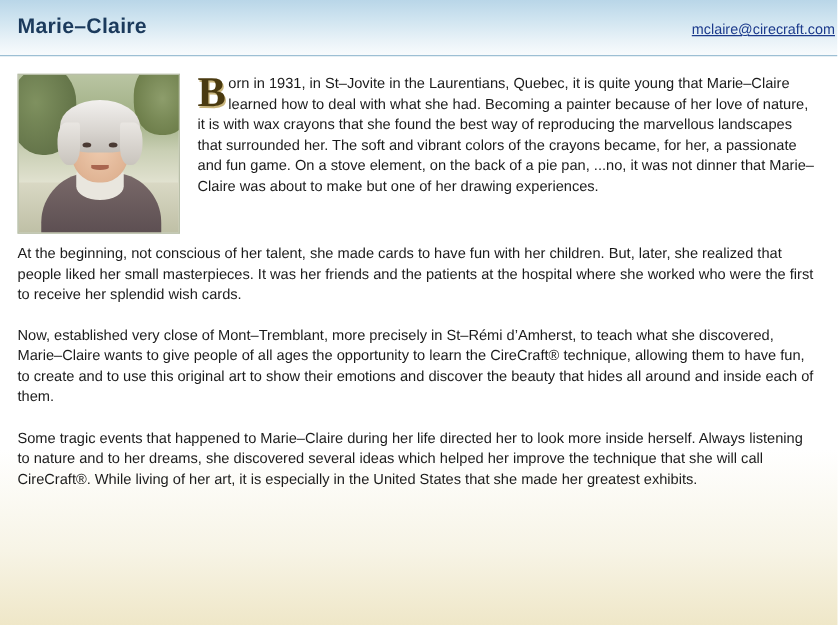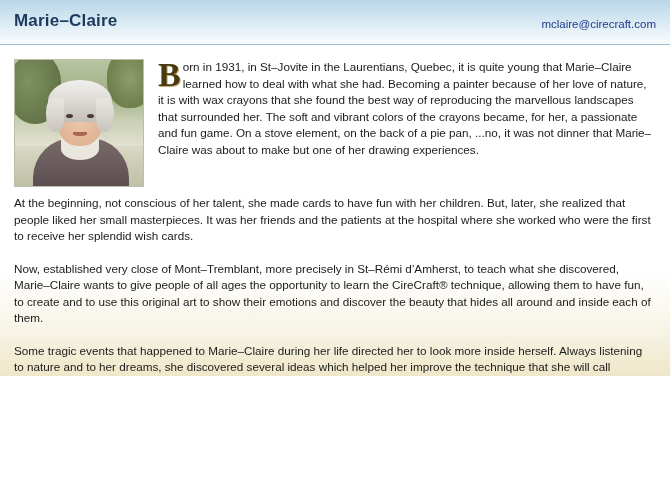--- a/index.html
+++ b/index.html
@@ -10,21 +10,21 @@
     width: 670px;
     height: 500px;
     overflow: hidden;
     font-family: "Liberation Sans", sans-serif;
     background: #ffffff;
   }
 
   .page {
     position: relative;
     width: 670px;
-    height: 376px;
+    height: 500px;
     box-sizing: border-box;
     background: linear-gradient(to bottom, #ffffff 0%, #ffffff 72%, #f7f4e6 88%, #efe7c8 100%);
     overflow: hidden;
   }
 
   
   .header {
     position: relative;
     height: 44px;
     background: linear-gradient(to bottom, #b9d6e8 0%, #cfe4f0 35%, #eaf3f8 75%, #f8fbfd 100%);
@@ -34,24 +34,25 @@
     position: absolute;
     left: 14px;
     top: 11px;
     font-size: 17px;
     font-weight: bold;
     color: #1b3a5c;
     letter-spacing: 0.2px;
   }
   .header-email {
     position: absolute;
-    right: 14px;
+    right: 2px;
     top: 18px;
     font-size: 11.5px;
     color: #1b3a8c;
+    text-decoration: underline;
     cursor: pointer;
   }
 
   
   .content {
     position: relative;
     padding: 14px 18px 0 14px;
   }
 
   .photo-wrap {

